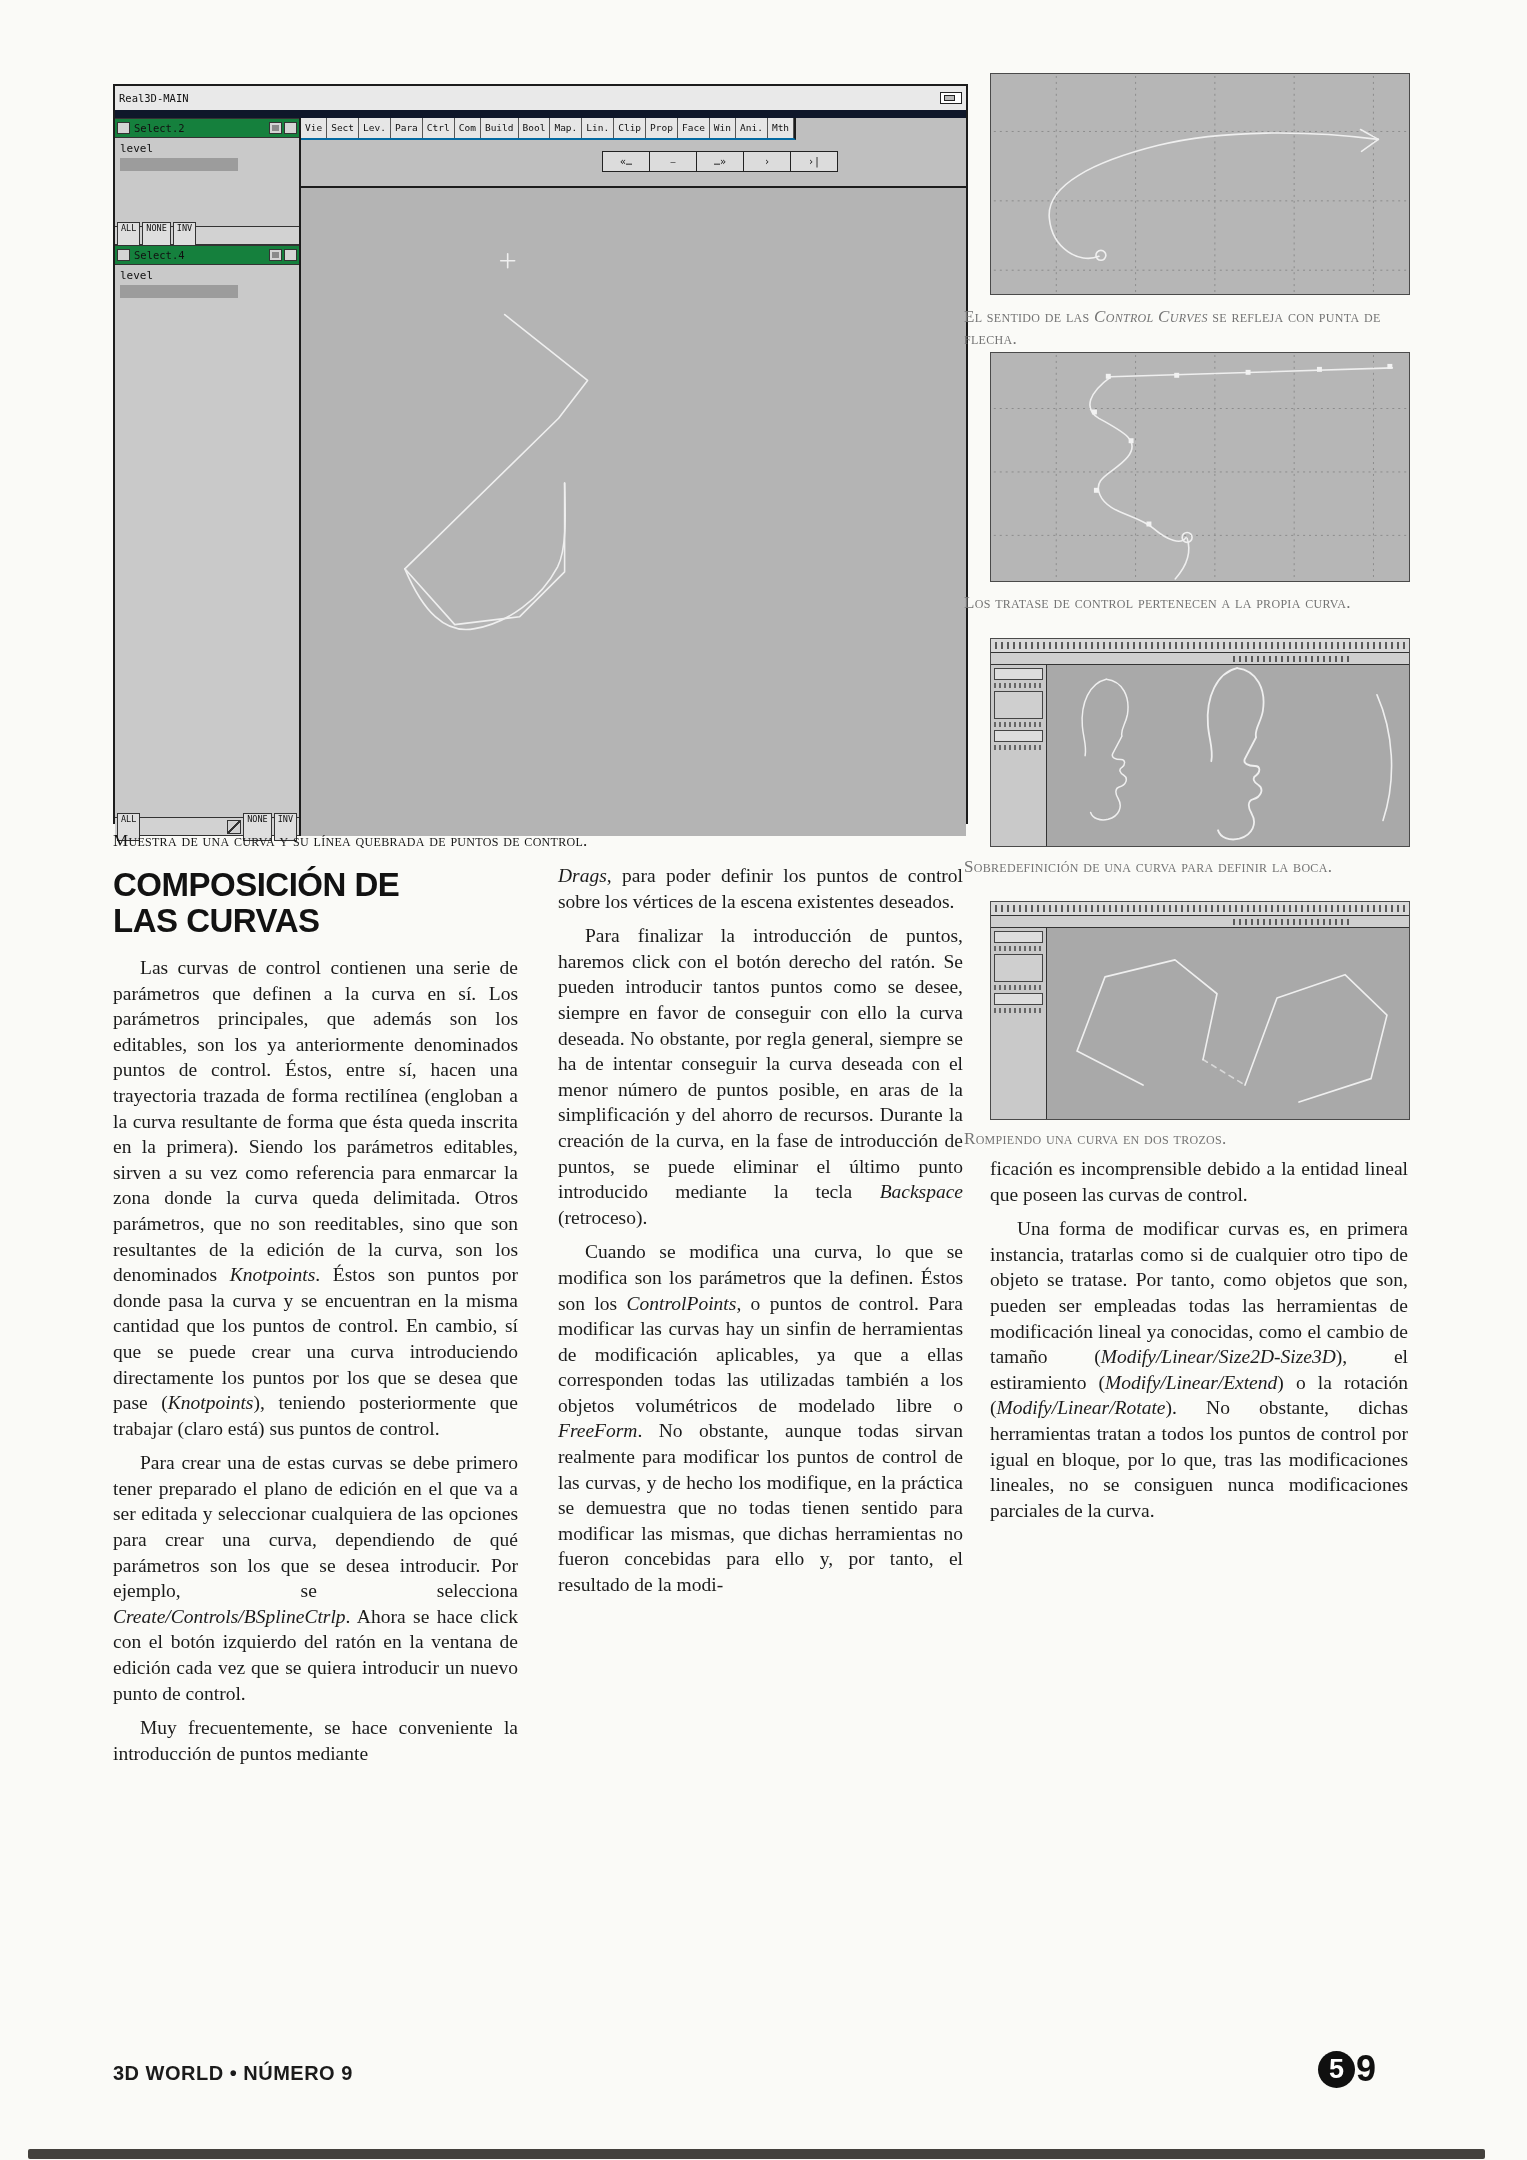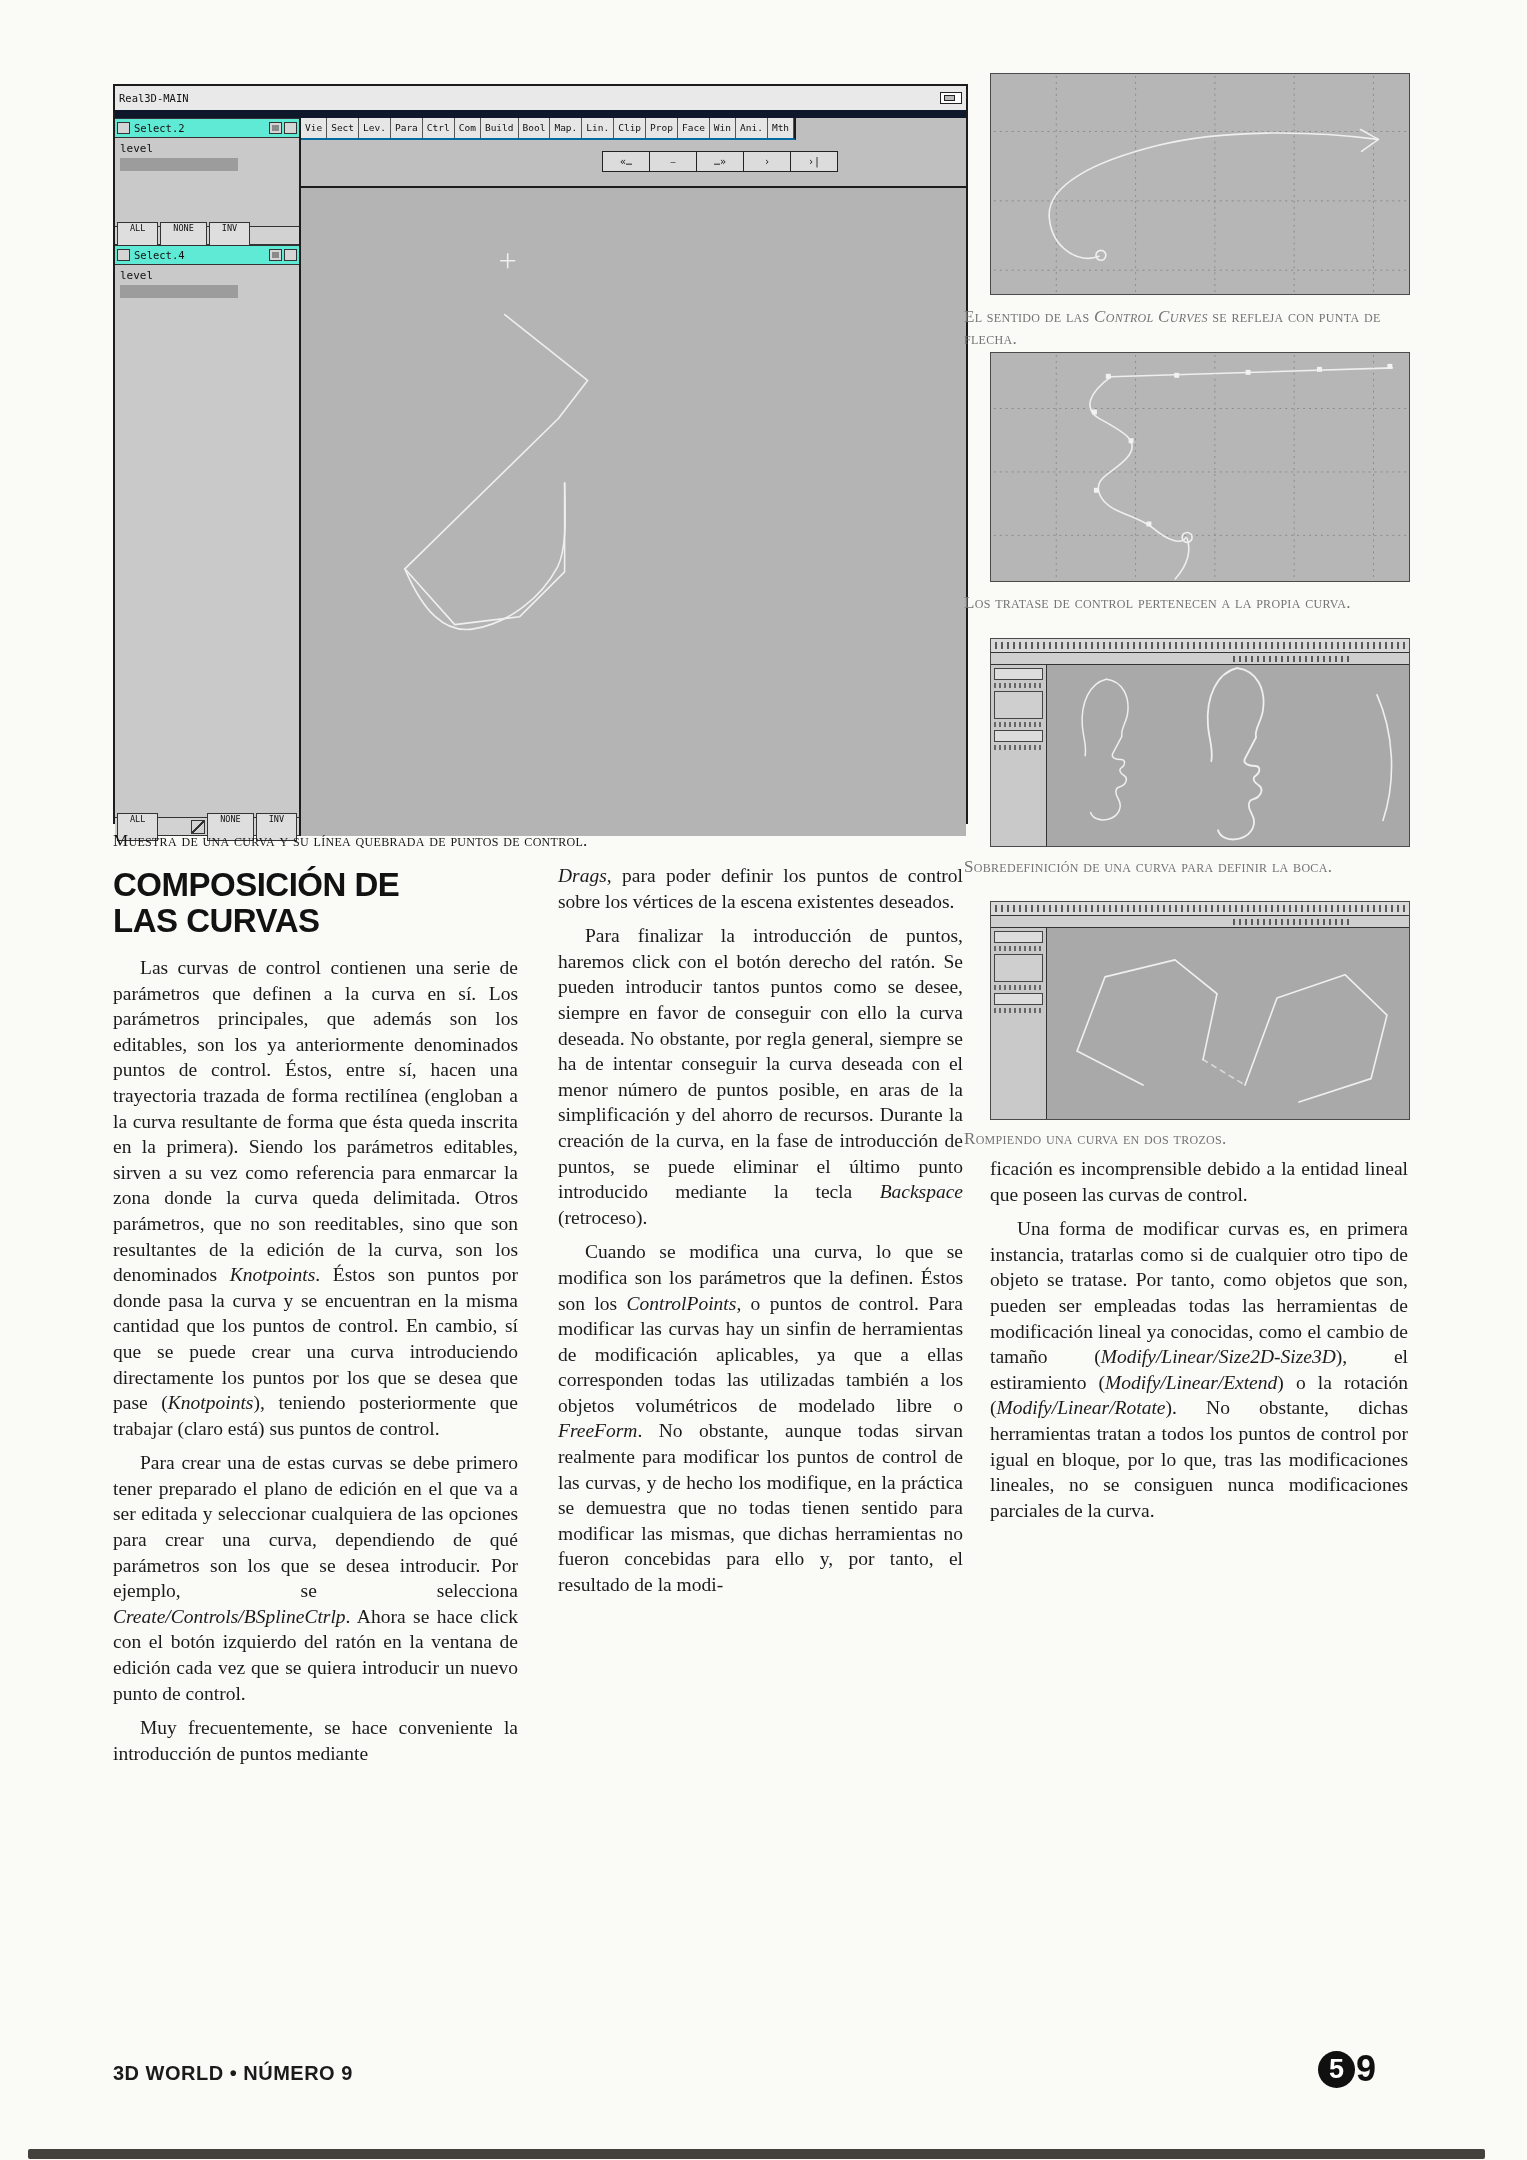--- a/index.html
+++ b/index.html
@@ -18,31 +18,31 @@
   }
   .titlebar{
     height:32px;background:#e9e9e9;border-bottom:8px solid #0f172a;
     display:flex;align-items:center;justify-content:space-between;
     font-size:10.5px;padding:0 4px;box-sizing:border-box;
   }
   .depth-gadget{width:20px;height:10px;border:1px solid #222;background:#fff;position:relative;}
   .depth-gadget::after{content:'';position:absolute;left:3px;top:2px;width:9px;height:4px;border:1px solid #222;background:#bbb;}
   .win-body{display:flex;height:718px;}
   .sidebar{width:186px;border-right:2px solid #1c1c1c;display:flex;flex-direction:column;background:#c6c6c6;box-sizing:border-box;}
-  .panel-header{height:18px;background:#5eead4;border-top:1px solid #333;border-bottom:1px solid #333;display:flex;align-items:center;gap:2px;padding:0 2px;font-size:10.5px;flex:none;}
+  .panel-header{height:18px;background:#15803d;border-top:1px solid #333;border-bottom:1px solid #333;display:flex;align-items:center;gap:2px;padding:0 2px;font-size:10.5px;flex:none;}
   .gadget{width:13px;height:12px;border:1px solid #333;background:#d4d4d4;flex:none;position:relative;box-sizing:border-box;}
   .gadget.dot::after{content:'';position:absolute;inset:2px;background:#8a8a8a;}
   .panel-title{flex:1;padding-left:2px;white-space:nowrap;overflow:hidden;}
   .list{background:#c9c9c9;padding:4px 5px;overflow:hidden;}
   .list1{height:80px;flex:none;}
   .list2{flex:1;}
   .lvl{font-size:11px;}
   .sel-bar{margin-top:3px;height:13px;width:68%;background:#9c9c9c;}
   .btn-row{height:17px;display:flex;align-items:center;gap:2px;padding:0 2px;border-top:1px solid #333;border-bottom:1px solid #333;background:#d2d2d2;flex:none;}
-  .btn-row .panel-button{font-size:8.5px;border:1px solid #333;background:#dedede;padding:0 12px;height:28px;line-height:11px;box-sizing:border-box;}
+  .btn-row .panel-button{font-size:8.5px;border:1px solid #333;background:#dedede;padding:0 3px;height:28px;line-height:11px;box-sizing:border-box;}
   .resize-glyph{margin-left:auto;width:12px;height:12px;border:1px solid #333;background:linear-gradient(135deg,transparent 44%,#333 44% 56%,transparent 56%);}
   .right-area{flex:1;display:flex;flex-direction:column;}
   .menubar{display:flex;height:22px;background:#e6e6e6;border-bottom:2px solid #0369a1;border-right:2px solid #1c1c1c;width:fit-content;box-sizing:border-box;flex:none;}
   .menubar .menu-item{font-size:9.5px;line-height:19px;padding:0 4px;border-right:1px solid #555;white-space:nowrap;}
   .substrip{height:46px;border-bottom:2px solid #1c1c1c;position:relative;background:#bfbfbf;flex:none;}
   .vcr{position:absolute;right:128px;top:11px;display:flex;}
   .vcr .frame-nav-button{font-size:10px;width:48px;height:21px;border:1px solid #222;background:#dcdcdc;text-align:center;line-height:19px;margin-left:-1px;box-sizing:border-box;}
   .editarea{flex:1;background:#b4b4b4;position:relative;}
   .editarea svg{position:absolute;inset:0;width:100%;height:100%;}
   .wstroke{stroke:#efefef;stroke-width:1.6;fill:none;stroke-linecap:round;stroke-linejoin:round;}

